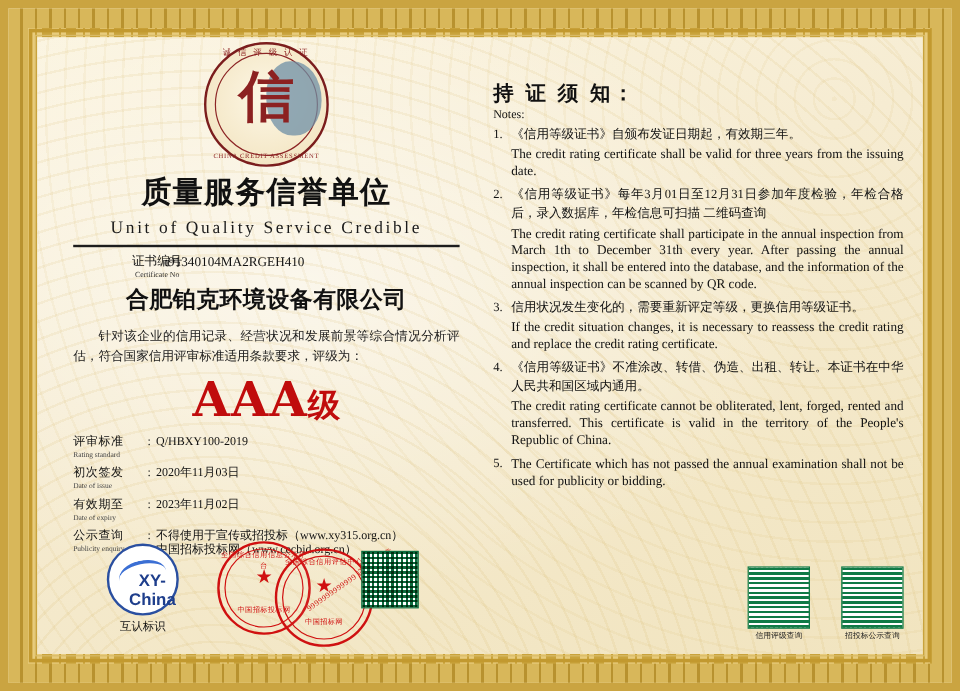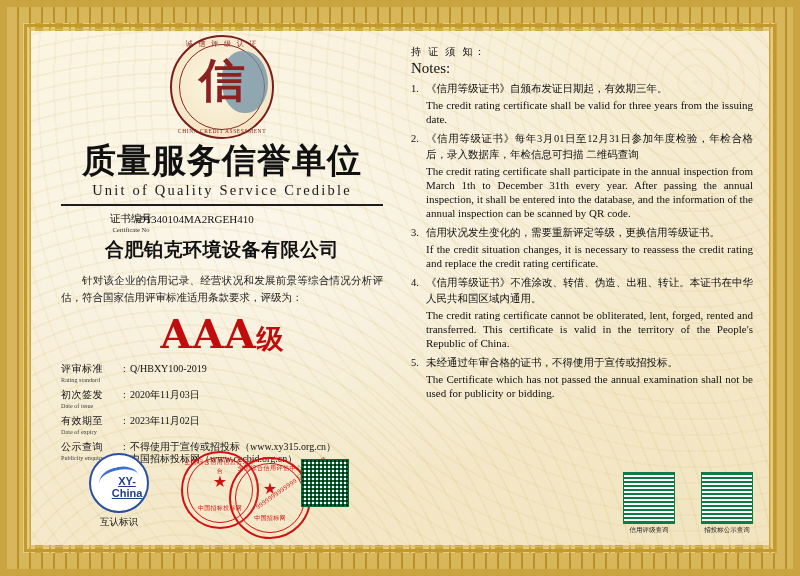--- a/index.html
+++ b/index.html
@@ -137,21 +137,21 @@
     text-align: center;
     color: #8c2121;
     font-size: 7px;
     letter-spacing: 2px;
   }
   .emblem .arc-top { top: 4px; }
   .emblem .arc-bottom { bottom: 5px; font-size: 5.5px; letter-spacing: .6px; }
 
   .title-cn {
     text-align: center;
-    font-size: 34px;
+    font-size: 25px;
     line-height: 38px;
     font-weight: bold;
     color: #111;
     letter-spacing: 1px;
     margin-top: 2px;
     font-family: "DejaVu Serif", serif;
   }
   .title-en {
     text-align: center;
     font-size: 14.5px;
@@ -260,25 +260,24 @@
     width: 56px; height: 56px;
     margin: 0 auto;
     border-radius: 50%;
     border: 2px solid #2a4fa0;
     background: #fff;
     position: relative;
   }
   .logo-xy .circle .xy {
     position: absolute;
     left: 16px; right: 0; top: 20px;
-    font-size: 11px;
+    font-size: 14px;
     color: #1e3e8c;
     font-weight: bold;
     font-family: "Liberation Sans", sans-serif;
-    text-decoration: underline;
   }
   .logo-xy .circle .swoosh {
     position: absolute;
     left: 8px; top: 12px;
     width: 40px; height: 22px;
     border-top: 3px solid #3b6fd4;
     border-radius: 50%;
     transform: rotate(-12deg);
   }
   .logo-xy .cap {
@@ -347,28 +346,29 @@
   }
   #qr-left { left: 248px; top: 8px; }
 
   
   .right {
     flex: 1;
     padding: 14px 4px 0 12px;
     position: relative;
   }
   .notes-title-cn {
-    font-size: 10px;
-    font-weight: normal;
+    font-size: 17px;
+    font-weight: bold;
     color: #111;
     letter-spacing: 2px;
     font-family: "DejaVu Serif", serif;
+    margin-top: 21px;
   }
   .notes-title-en {
-    font-size: 15px;
+    font-size: 10px;
     color: #111;
     margin-top: 1px;
     margin-bottom: 4px;
   }
   .note {
     display: flex;
     margin-bottom: 5px;
   }
   .note .num {
     width: 15px;
@@ -561,21 +561,20 @@
           <div class="num">4.</div>
           <div class="body">
             <div class="cn">《信用等级证书》不准涂改、转借、伪造、出租、转让。本证书在中华人民共和国区域内通用。</div>
             <div class="en">The credit rating certificate cannot be obliterated, lent, forged, rented and transferred. This certificate is valid in the territory of the People's Republic of China.</div>
           </div>
         </div>
 
         <div class="note">
           <div class="num">5.</div>
           <div class="body">
-            <div class="cn">未经通过年审合格的证书，不得使用于宣传或招投标。</div>
             <div class="en">The Certificate which has not passed the annual examination shall not be used for publicity or bidding.</div>
           </div>
         </div>
 
         <div class="qr-pair">
           <div class="qr-item">
             <div class="box"></div>
             <div class="cap">信用评级查询</div>
           </div>
           <div class="qr-item second">

